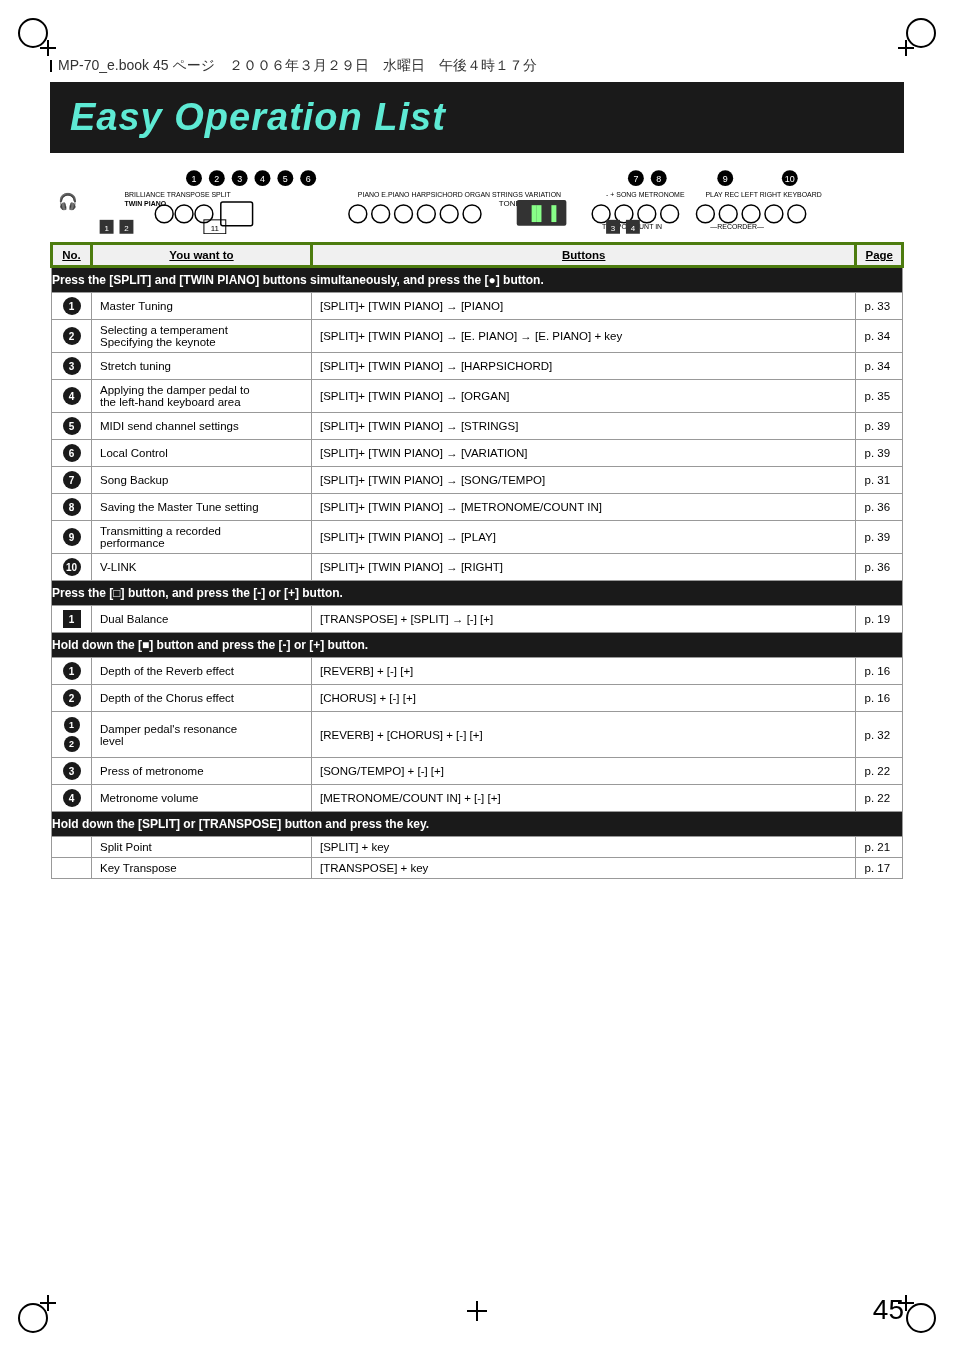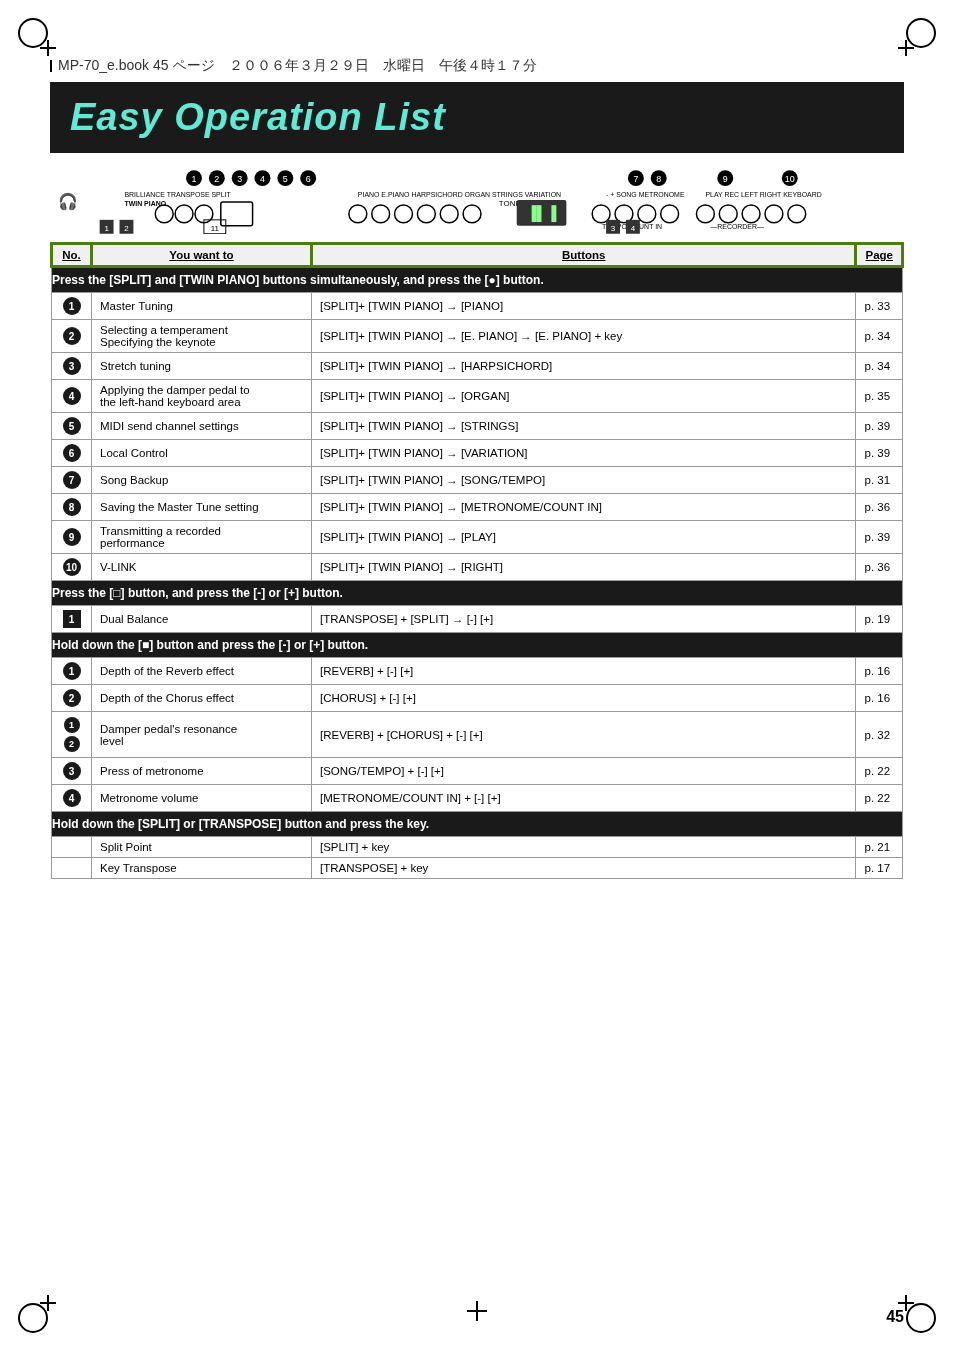--- a/index.html
+++ b/index.html
@@ -182,22 +182,22 @@
       flex-direction: column;
       align-items: center;
       gap: 1px;
     }
 
     
     .page-number {
       position: absolute;
       bottom: 25px;
       right: 50px;
-      font-size: 16px;
-      font-weight: 700;
+      font-size: 28px;
+      font-weight: 400;
     }
 
     
     .center-cross {
       position: absolute;
       bottom: 30px;
       left: 50%;
       transform: translateX(-50%);
       width: 20px;
       height: 20px;

